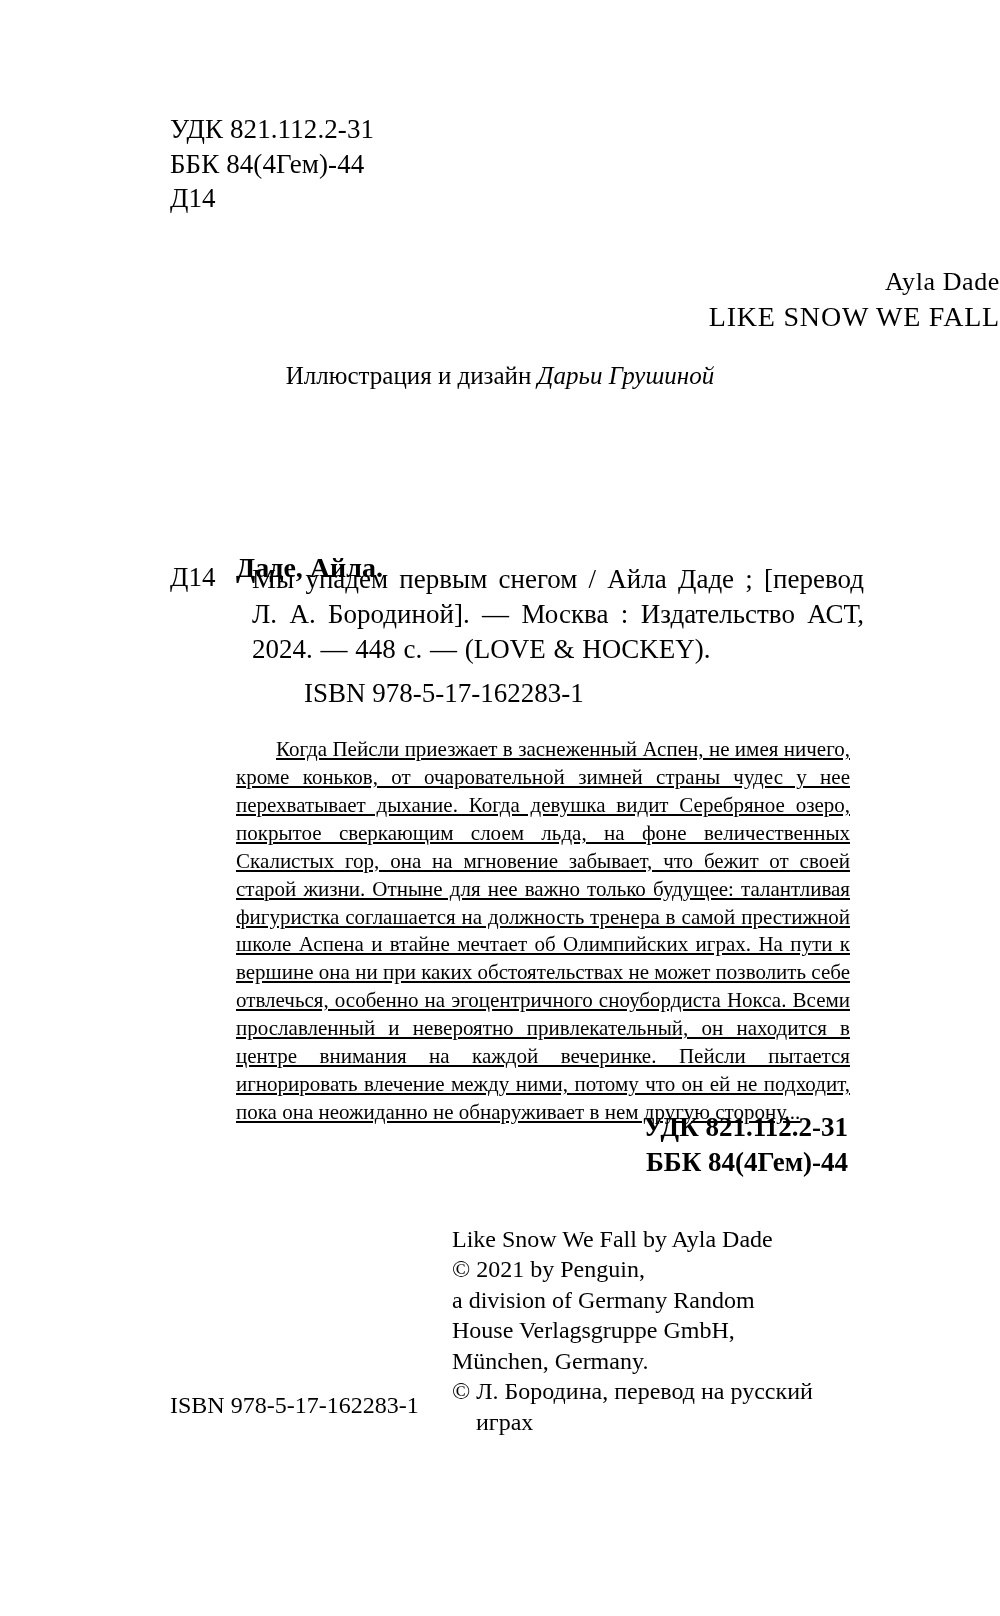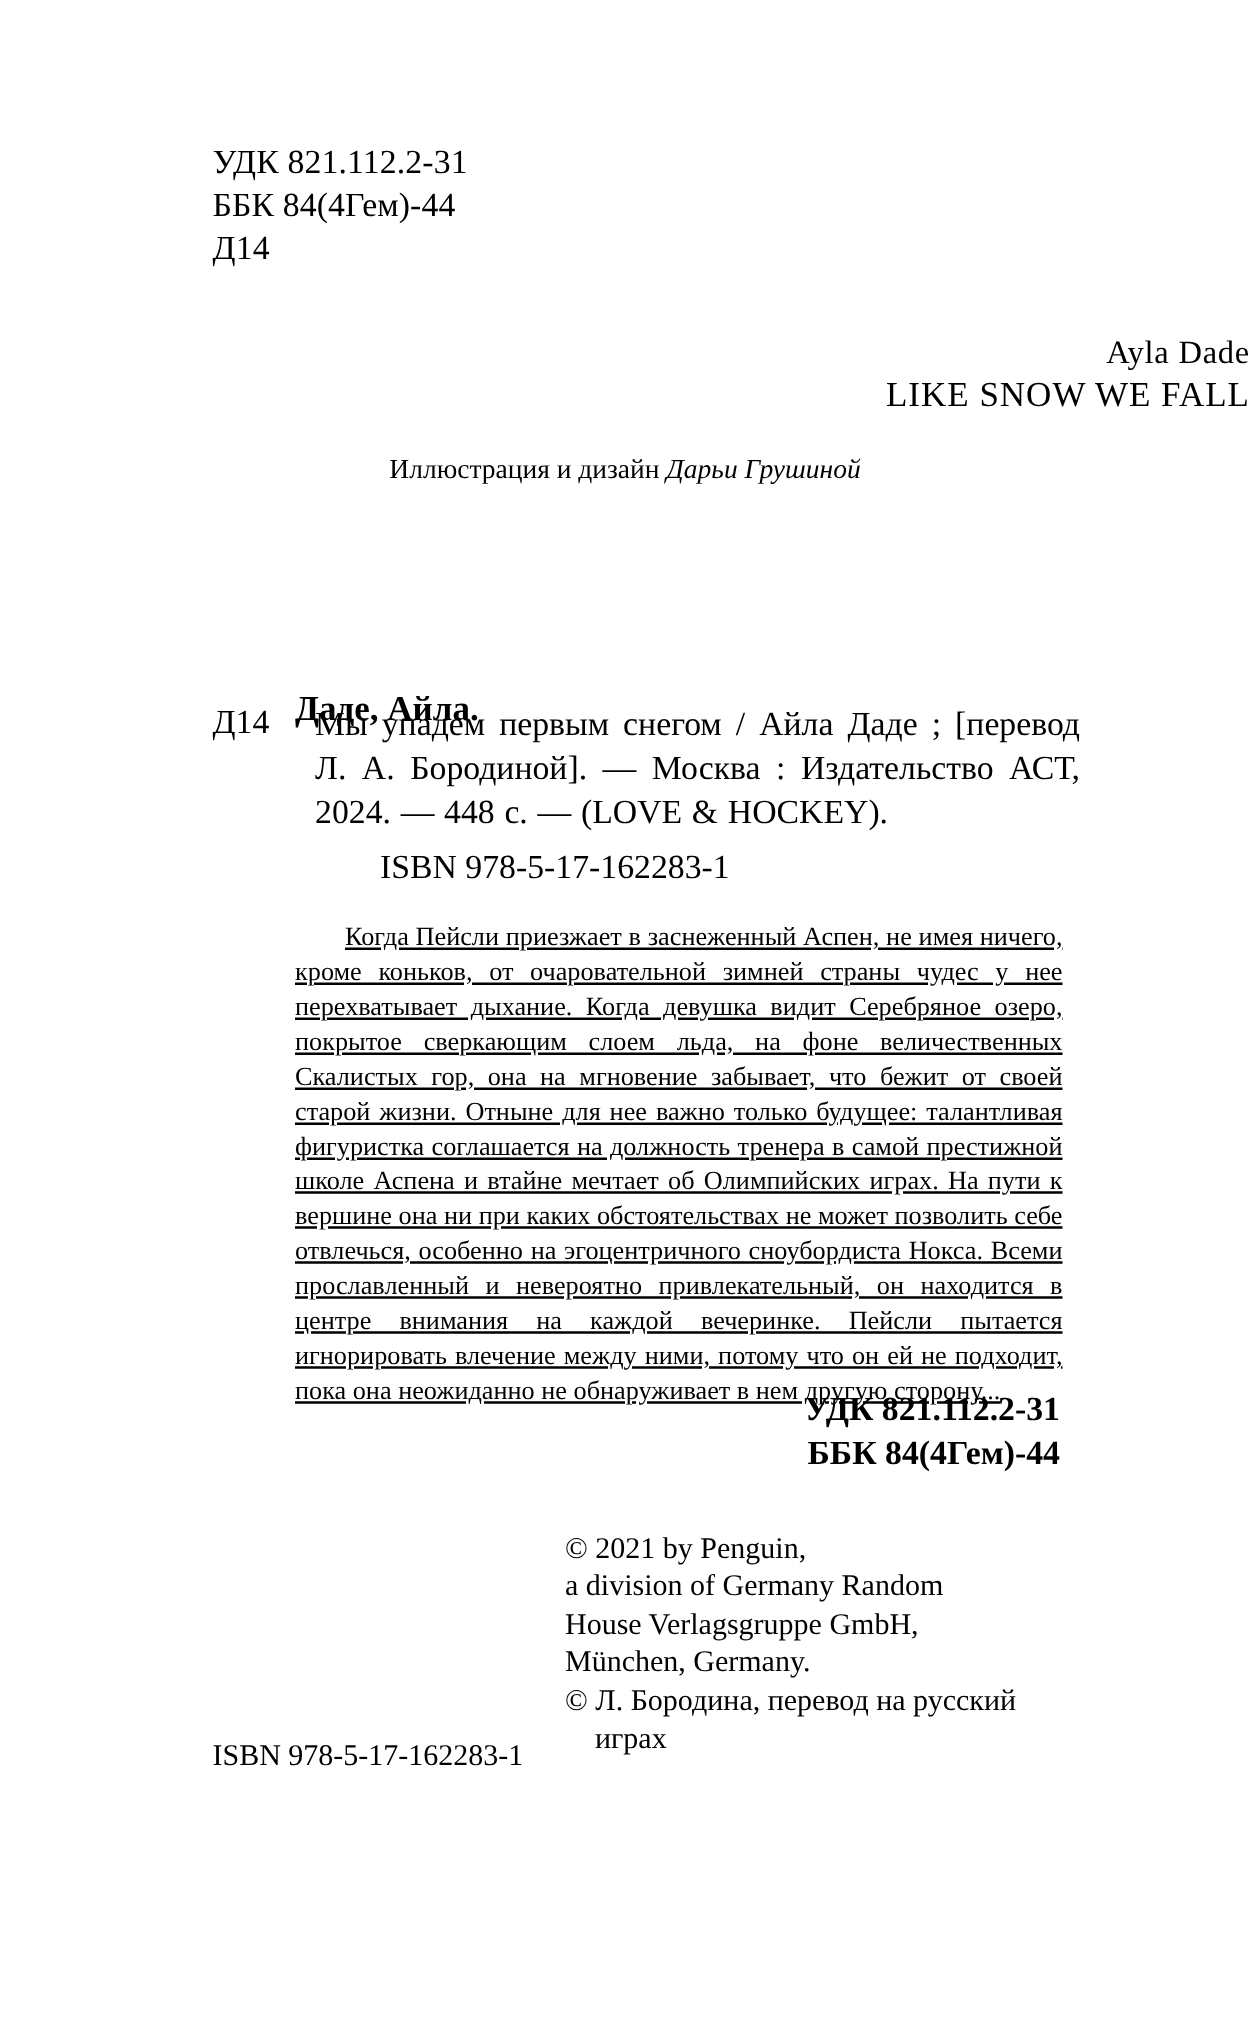--- a/index.html
+++ b/index.html
@@ -44,21 +44,21 @@
   .orig-block .author { letter-spacing: 0.6px; }
   .orig-block .title { font-size: 28px; letter-spacing: 0.8px; }
 
   
   .credit {
     position: absolute;
     left: 0;
     right: 0;
     top: 362px;
     text-align: center;
-    font-size: 22px;
+    font-size: 25px;
   }
   .credit .ital { font-style: italic; }
 
   
   .cat-head {
     position: absolute;
     left: 236px;
     top: 552px;
     font-size: 28px;
     font-weight: bold;
@@ -167,20 +167,21 @@
   <div class="isbn-inline">ISBN 978-5-17-162283-1</div>
 
   <div class="annotation">Когда Пейсли приезжает в заснеженный Аспен, не имея ничего, кроме коньков, от очаровательной зимней страны чудес у нее перехватывает дыхание. Когда девушка видит Серебряное озеро, покрытое сверкающим слоем льда, на фоне величественных Скалистых гор, она на мгновение забывает, что бежит от своей старой жизни. Отныне для нее важно только будущее: талантливая фигуристка соглашается на  должность тренера в самой престижной школе Аспена и втайне мечтает об Олимпийских играх. На пути к вершине она ни при каких обстоятельствах не может позволить себе отвлечься, особенно на эгоцентричного сноубордиста Нокса. Всеми прославленный и невероятно привлекательный, он находится в центре внимания на каждой вечеринке. Пейсли пытается игнорировать влечение между ними, потому что он ей не подходит, пока она неожиданно не обнаруживает в нем другую сторону...</div>
 
   <div class="udc-repeat">
     <div>УДК 821.112.2-31</div>
     <div>ББК 84(4Гем)-44</div>
   </div>
 
   <div class="copyright">
+    <div>Like Snow We Fall by Ayla Dade</div>
     <div>© 2021 by Penguin,</div>
     <div>a division of Germany Random</div>
     <div>House Verlagsgruppe GmbH,</div>
     <div>München, Germany.</div>
     <div class="hang">© Л. Бородина, перевод на русский играх</div>
   </div>
 
   <div class="isbn-bottom">ISBN 978-5-17-162283-1</div>
 
 </div>

